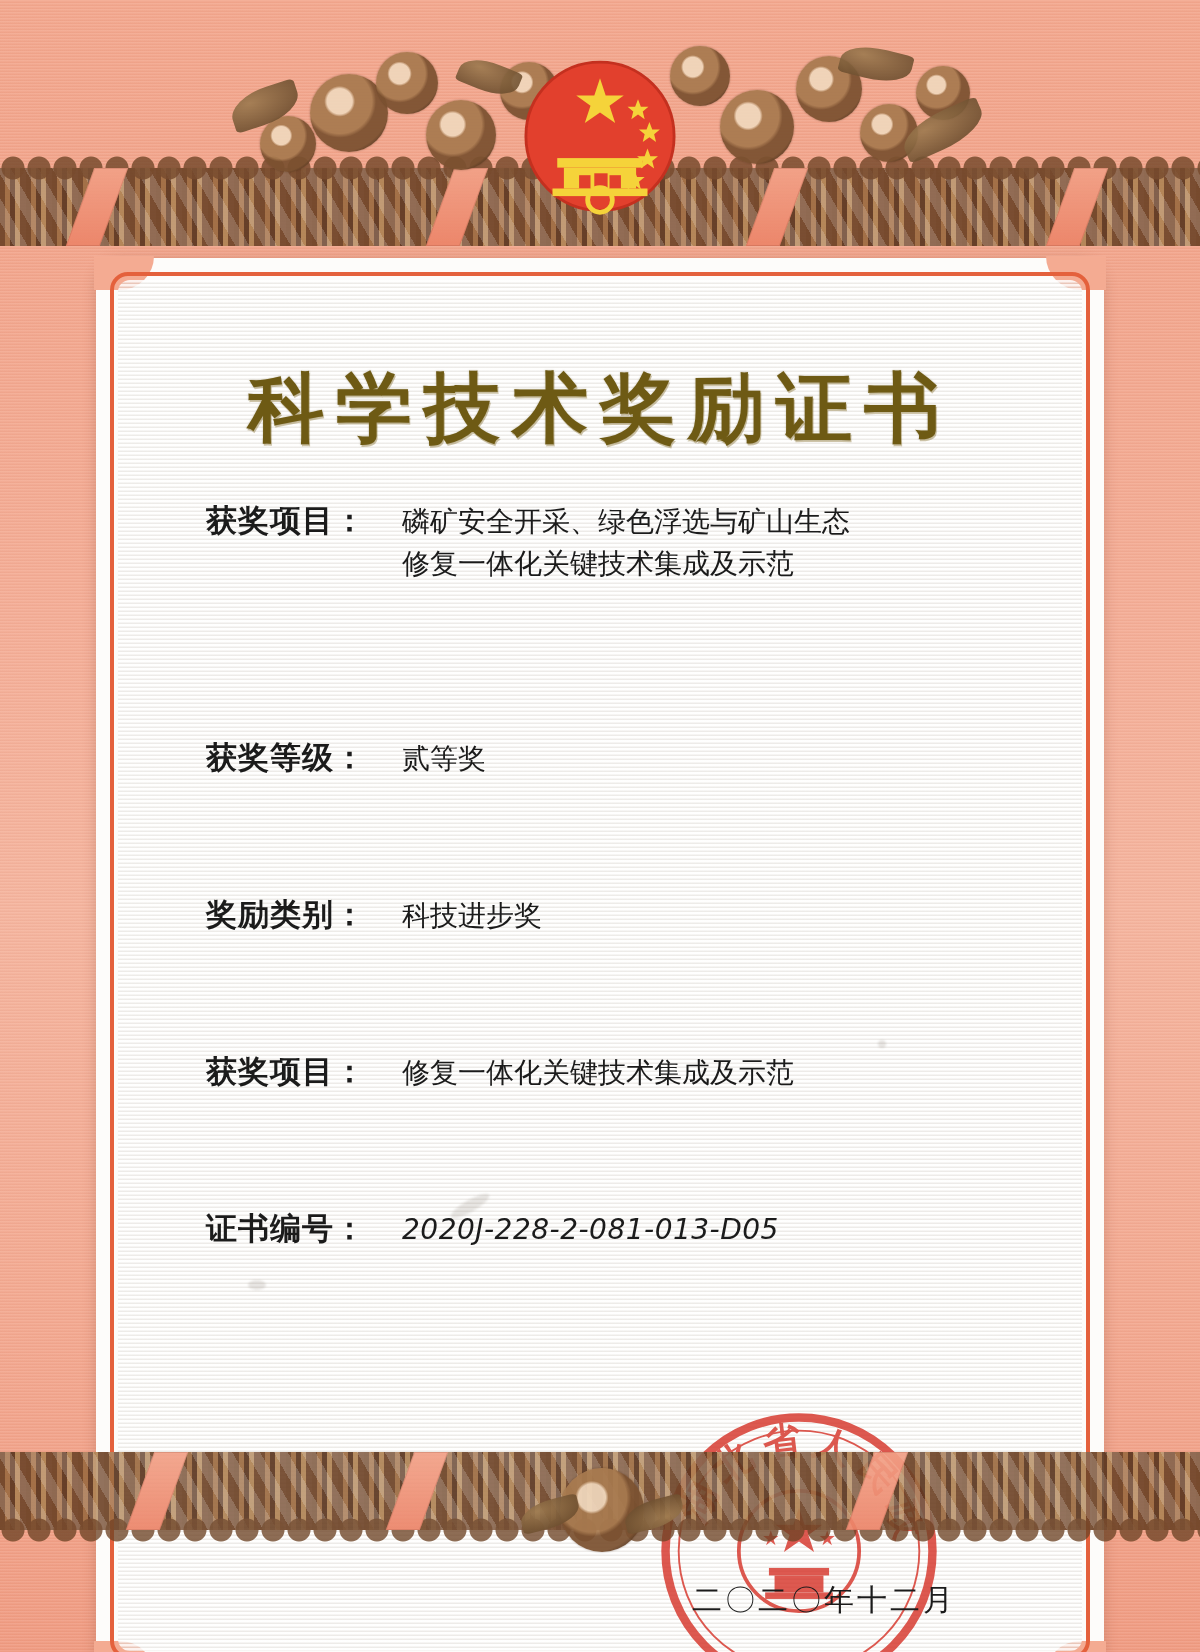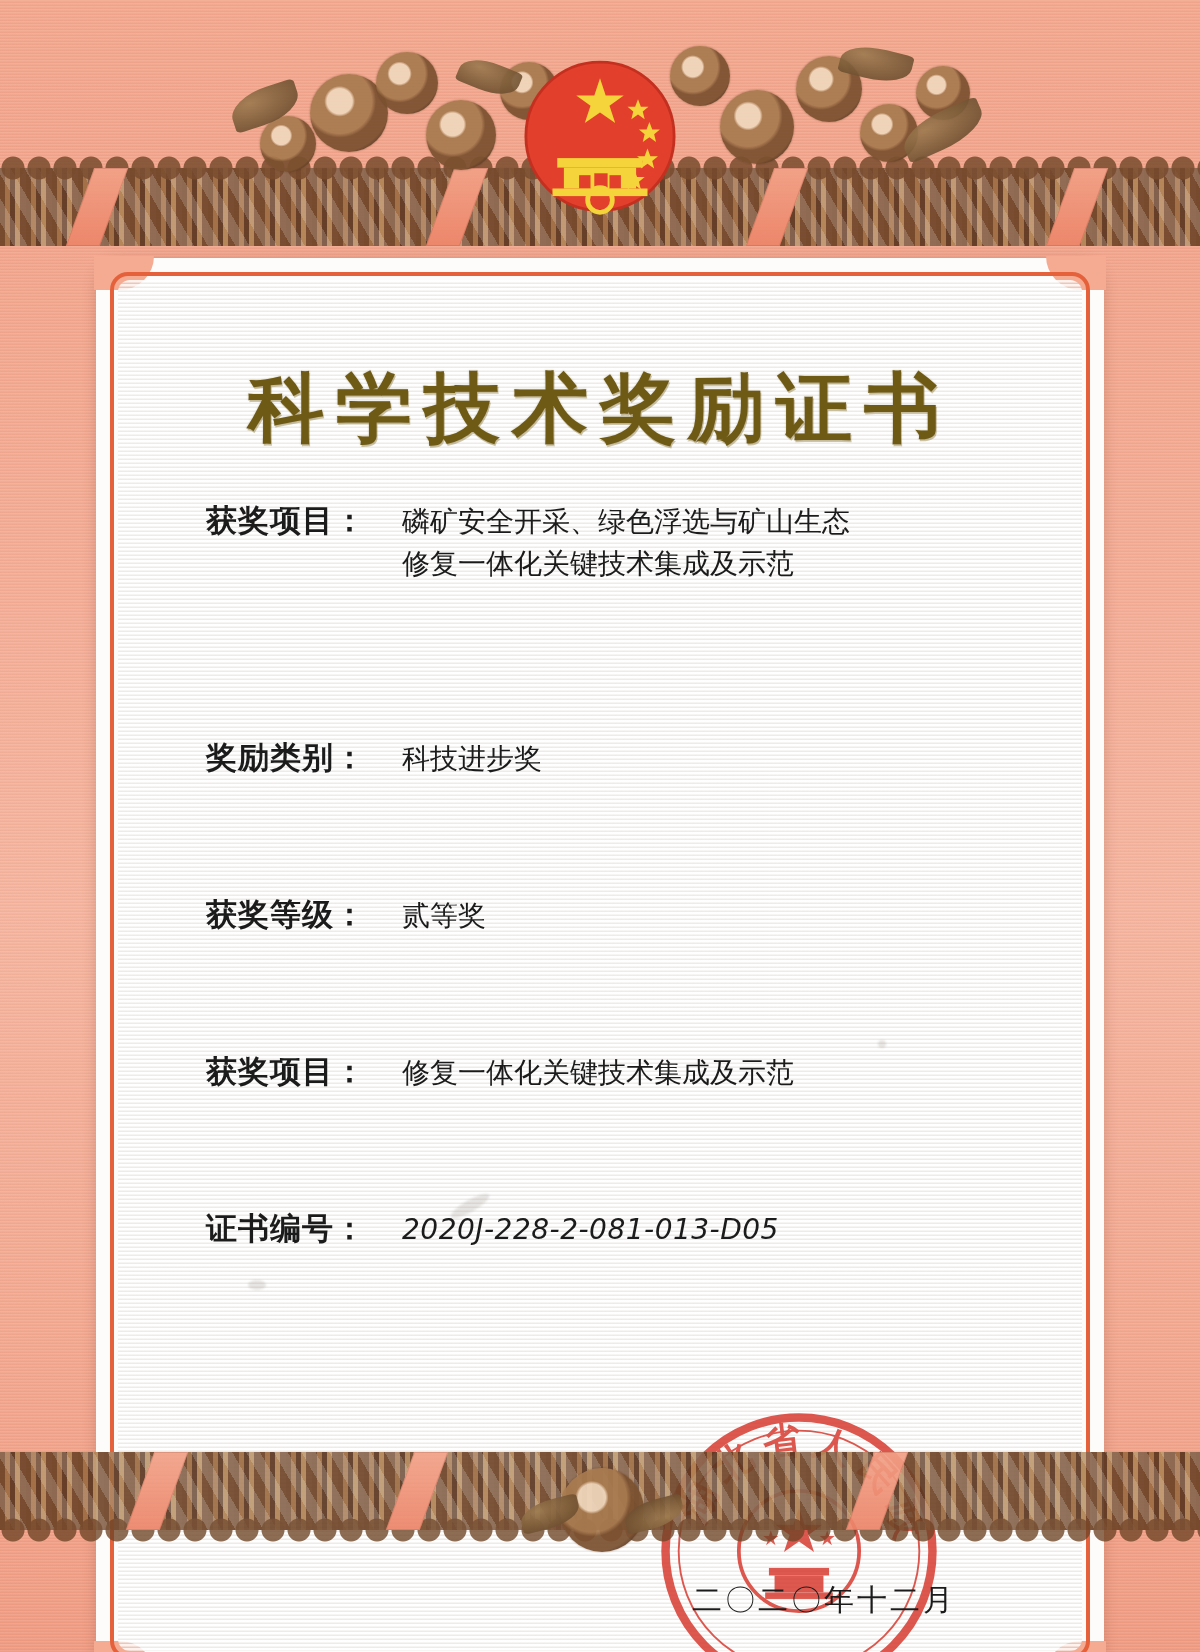--- a/index.html
+++ b/index.html
@@ -314,27 +314,27 @@
 
         <div class="field-row row-project">
           <div class="field-label">获奖项目：</div>
           <div class="field-value">
             <span>磷矿安全开采、绿色浮选与矿山生态</span>
             <span class="line2">修复一体化关键技术集成及示范</span>
           </div>
         </div>
 
         <div class="field-row">
+          <div class="field-label">获奖等级：</div>
+          <div class="field-value">贰等奖</div>
+        </div>
+
+        <div class="field-row">
           <div class="field-label">奖励类别：</div>
           <div class="field-value">科技进步奖</div>
-        </div>
-
-        <div class="field-row">
-          <div class="field-label">获奖等级：</div>
-          <div class="field-value">贰等奖</div>
         </div>
 
         <div class="field-row">
           <div class="field-label">获奖项目：</div>
           <div class="field-value">修复一体化关键技术集成及示范</div>
         </div>
 
         <div class="field-row row-number">
           <div class="field-label">证书编号：</div>
           <div class="field-value mono">2020J-228-2-081-013-D05</div>

